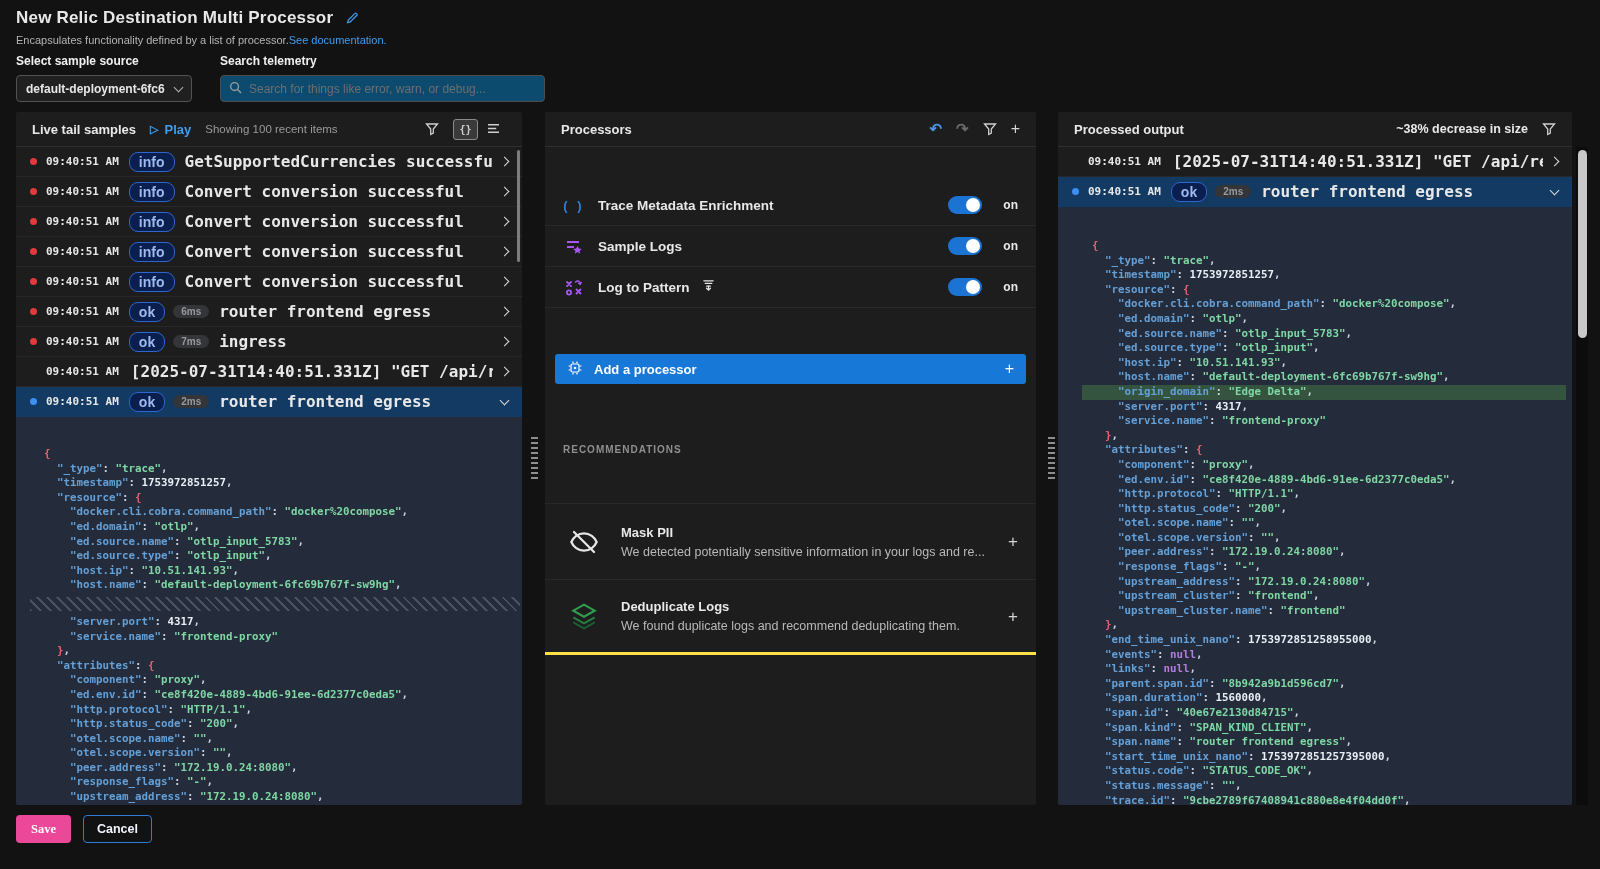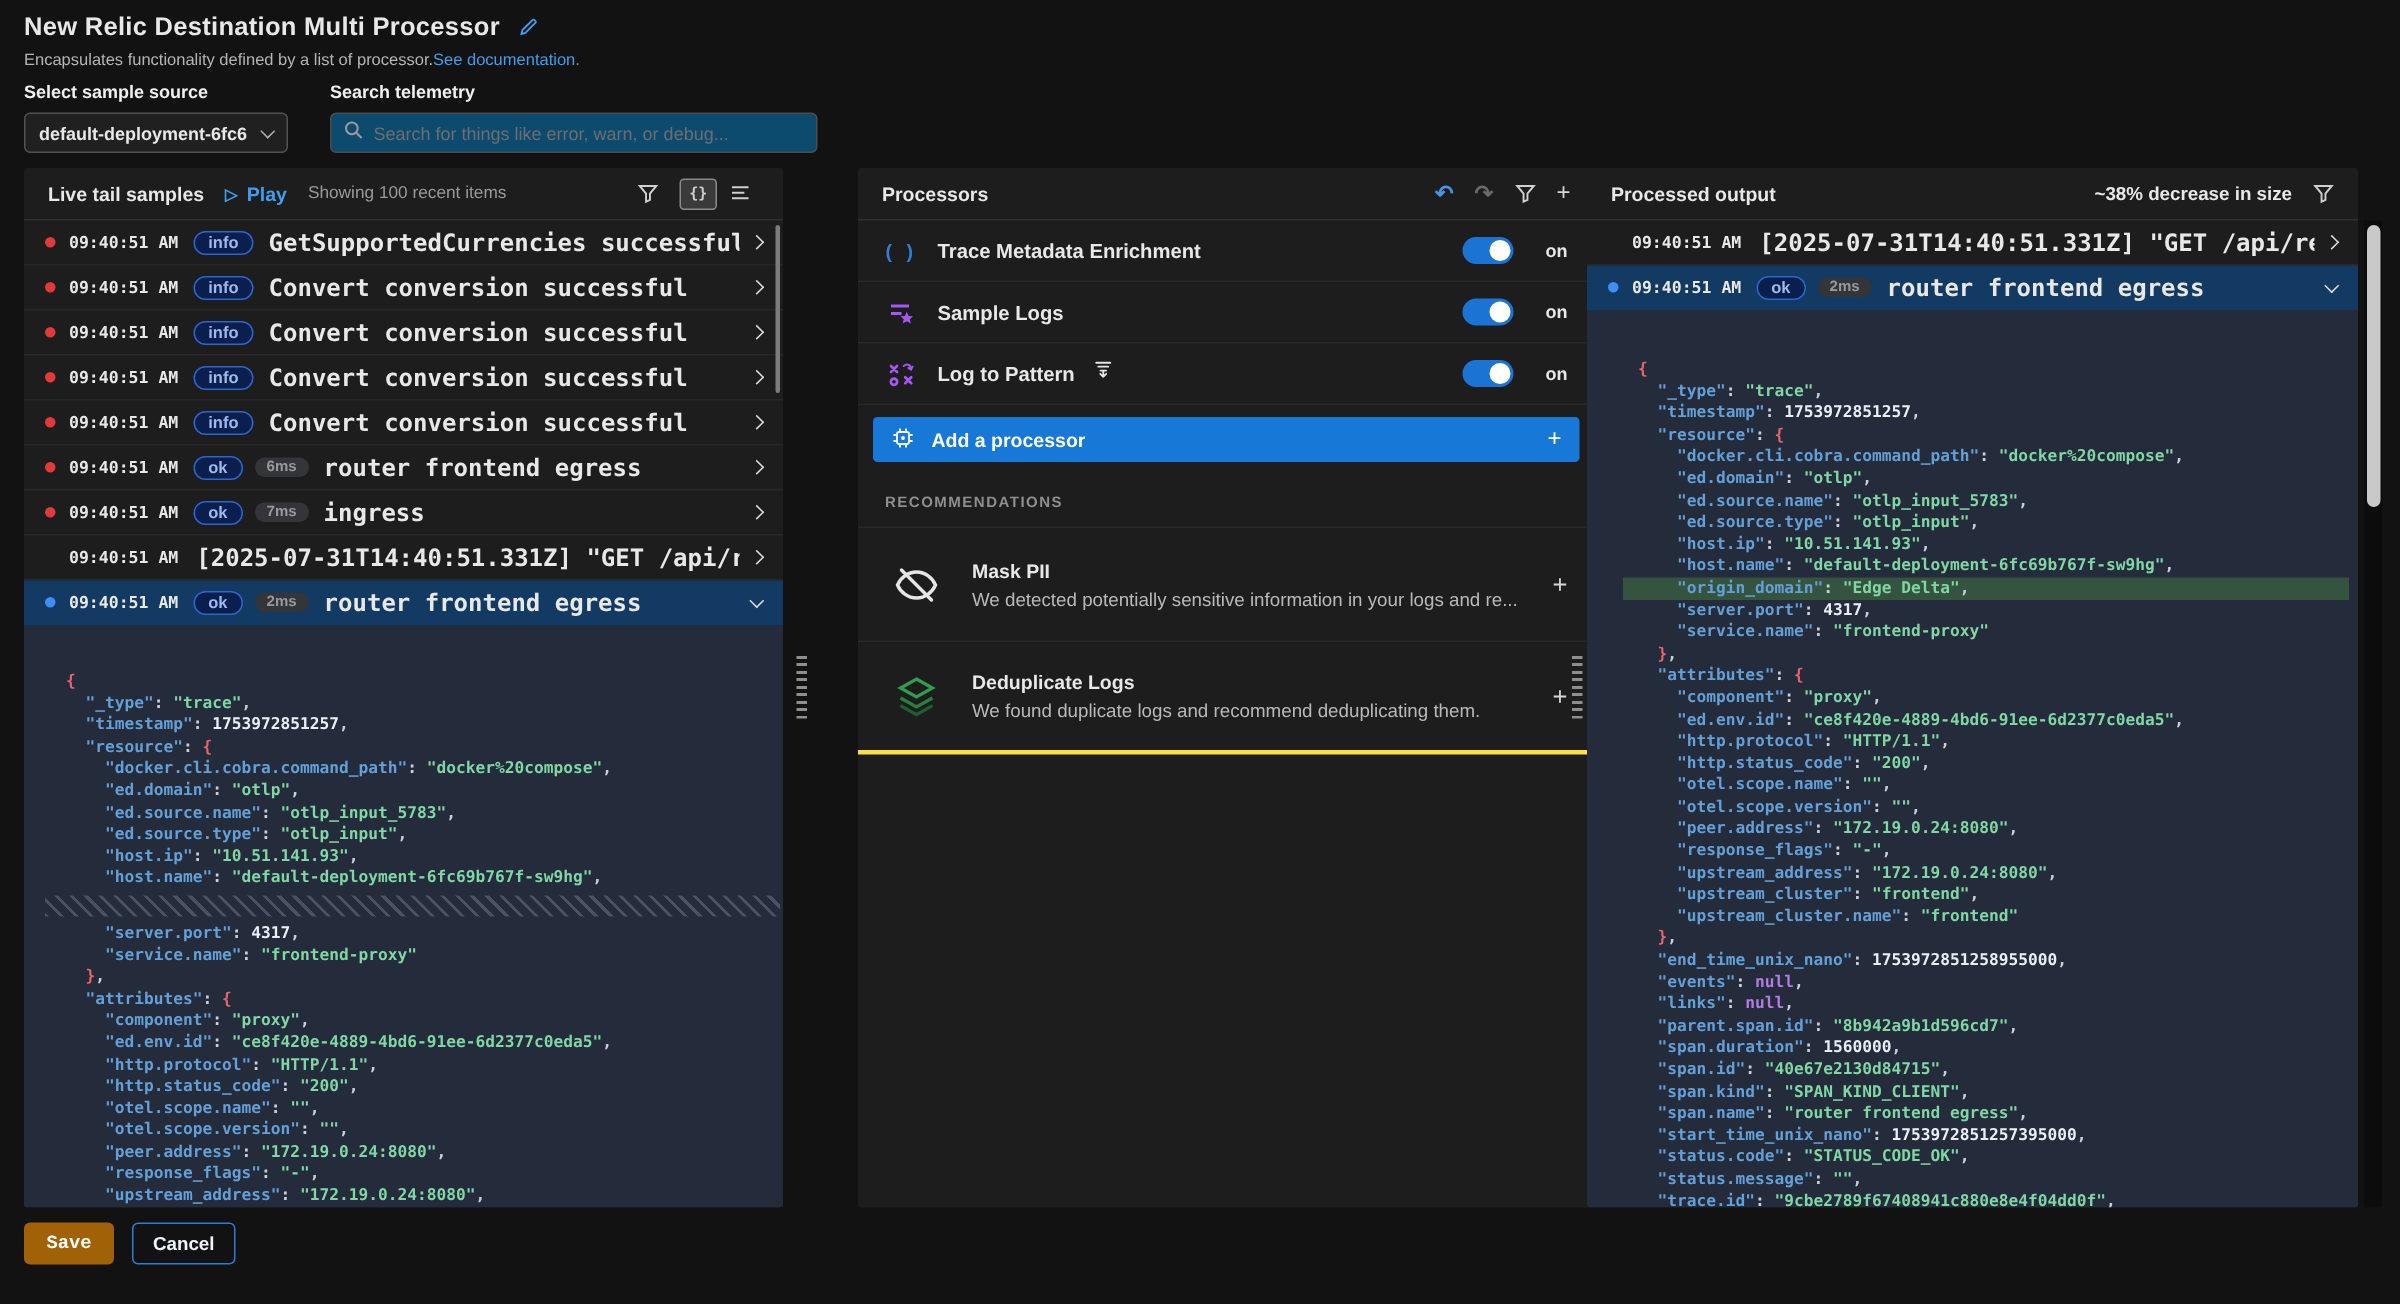--- a/index.html
+++ b/index.html
@@ -23,21 +23,21 @@
   .search { width:325px; height:27px; background:#0c4a6e; border:1px solid #4d4d4d; border-radius:4px;
     display:flex; align-items:center; padding:0 8px; gap:7px; }
   .search input { flex:1; background:transparent; border:none; outline:none; color:#ddd;
     font-size:12px; font-family:"Liberation Sans",sans-serif; }
   .search input::placeholder { color:#6e6e6e; }
 
   
   .panel { position:absolute; top:112px; height:693px; background:#1d1d1d; border-radius:2px;
     display:flex; flex-direction:column; overflow:hidden; }
   #left-panel  { left:16px;   width:506px; }
-  #mid-panel   { left:572px;  width:491px; }
+  #mid-panel   { left:545px;  width:491px;gap:38px; }
   #right-panel { left:1058px; width:514px; }
 
   .phead { height:35px; flex:0 0 35px; display:flex; align-items:center; padding:0 16px;
     border-bottom:1px solid #2f2f2f; gap:14px; }
   .phead .ptitle { font-size:13px; font-weight:700; }
   .spacer { flex:1; }
   .icon-btn { display:inline-flex; align-items:center; justify-content:center; cursor:pointer; background:none; border:none; }
   .undo { color:#4a94e8; font-size:15px; font-weight:700; }
   .redo { color:#6a6a6a; font-size:15px; font-weight:700; }
   .plus { color:#d4d4d4; font-size:16px; font-weight:400; line-height:1; }
@@ -52,21 +52,21 @@
   .segbtn.active { background:#3a3a3a; border-color:#8a8a8a; }
   .segbtn .br { font-family:"DejaVu Sans Mono",monospace; font-size:10px; font-weight:700; }
 
   
   .lrow { height:30px; flex:0 0 30px; display:flex; align-items:center; padding:0 14px;
     border-bottom:1px solid #282828; cursor:pointer; }
   .lrow.sel { background:#123a63; border-bottom-color:#123a63; }
   .dot { width:7px; height:7px; border-radius:50%; margin-right:9px; flex:0 0 7px; }
   .dot.red { background:#e23a3a; } .dot.blue { background:#3f8ef5; } .dot.none { background:transparent; }
   .ltime { font-family:"DejaVu Sans Mono",monospace; font-size:11px; font-weight:700; margin-right:10px; white-space:nowrap; }
-  .lvl { font-size:11px; font-weight:700; color:#9db9f0; background:#0a1f4d; border:1px solid #2e66cf;
+  .lvl { font-size:14px; font-weight:700; color:#9db9f0; background:#0a1f4d; border:1px solid #2e66cf;
     border-radius:9px; padding:1px 9px; margin-right:8px;text-align:center; }
   .ms { font-size:10px; font-weight:700; color:#97999e; background:#333538; border-radius:9px;
     padding:1px 8px; margin-right:8px; }
   .lmsg { font-family:"DejaVu Sans Mono",monospace; font-size:16px; font-weight:700; flex:1;
     white-space:nowrap; overflow:hidden; margin-left:2px; }
   .chev { width:7px; height:7px; border-right:1.6px solid #dcdcdc; border-bottom:1.6px solid #dcdcdc;
     flex:0 0 7px; margin-left:8px; }
   .cr { transform:rotate(-45deg); } .cd { transform:rotate(45deg); margin-top:-3px; }
 
   
@@ -109,22 +109,22 @@
   
   .sizenote { font-size:12.5px; font-weight:700; }
 
   
   .drag-handle { position:absolute; top:437px; width:7px; height:42px; cursor:col-resize;
     background:repeating-linear-gradient(0deg,#8e8e8e 0 2px,transparent 2px 5px); }
   .vscroll { position:absolute; left:1576px; top:147px; width:12px; height:658px; background:#0c0c0c; }
   .vthumb { position:absolute; left:1.5px; top:3px; width:9px; height:188px; background:#c9c9c9; border-radius:5px; cursor:grab; }
 
   footer { position:absolute; left:16px; top:815px; display:flex; gap:12px; }
-  .savebtn { background:#a16207; color:#fff; font-size:12.5px; font-weight:700; border:none;
-    border-radius:4px; padding:6px 15px; cursor:pointer; font-family:Liberation Mono, monospace; }
+  .savebtn { background:#ec4899; color:#fff; font-size:12.5px; font-weight:700; border:none;
+    border-radius:4px; padding:6px 15px; cursor:pointer; font-family:Liberation Serif, serif; }
   .cancelbtn { background:transparent; color:#f0f4ff; font-size:12.5px; font-weight:700;
     border:1px solid #2e7cd6; border-radius:4px; padding:6px 13px; cursor:pointer; font-family:"Liberation Sans",sans-serif; }
 
   .funnel-svg, .pencil svg { display:block; }
   .chevdown { width:7px; height:7px; border-right:1.6px solid #b0b0b0; border-bottom:1.6px solid #b0b0b0;
     transform:rotate(45deg); margin-top:-3px; }
 </style>
 </head>
 <body>
 

